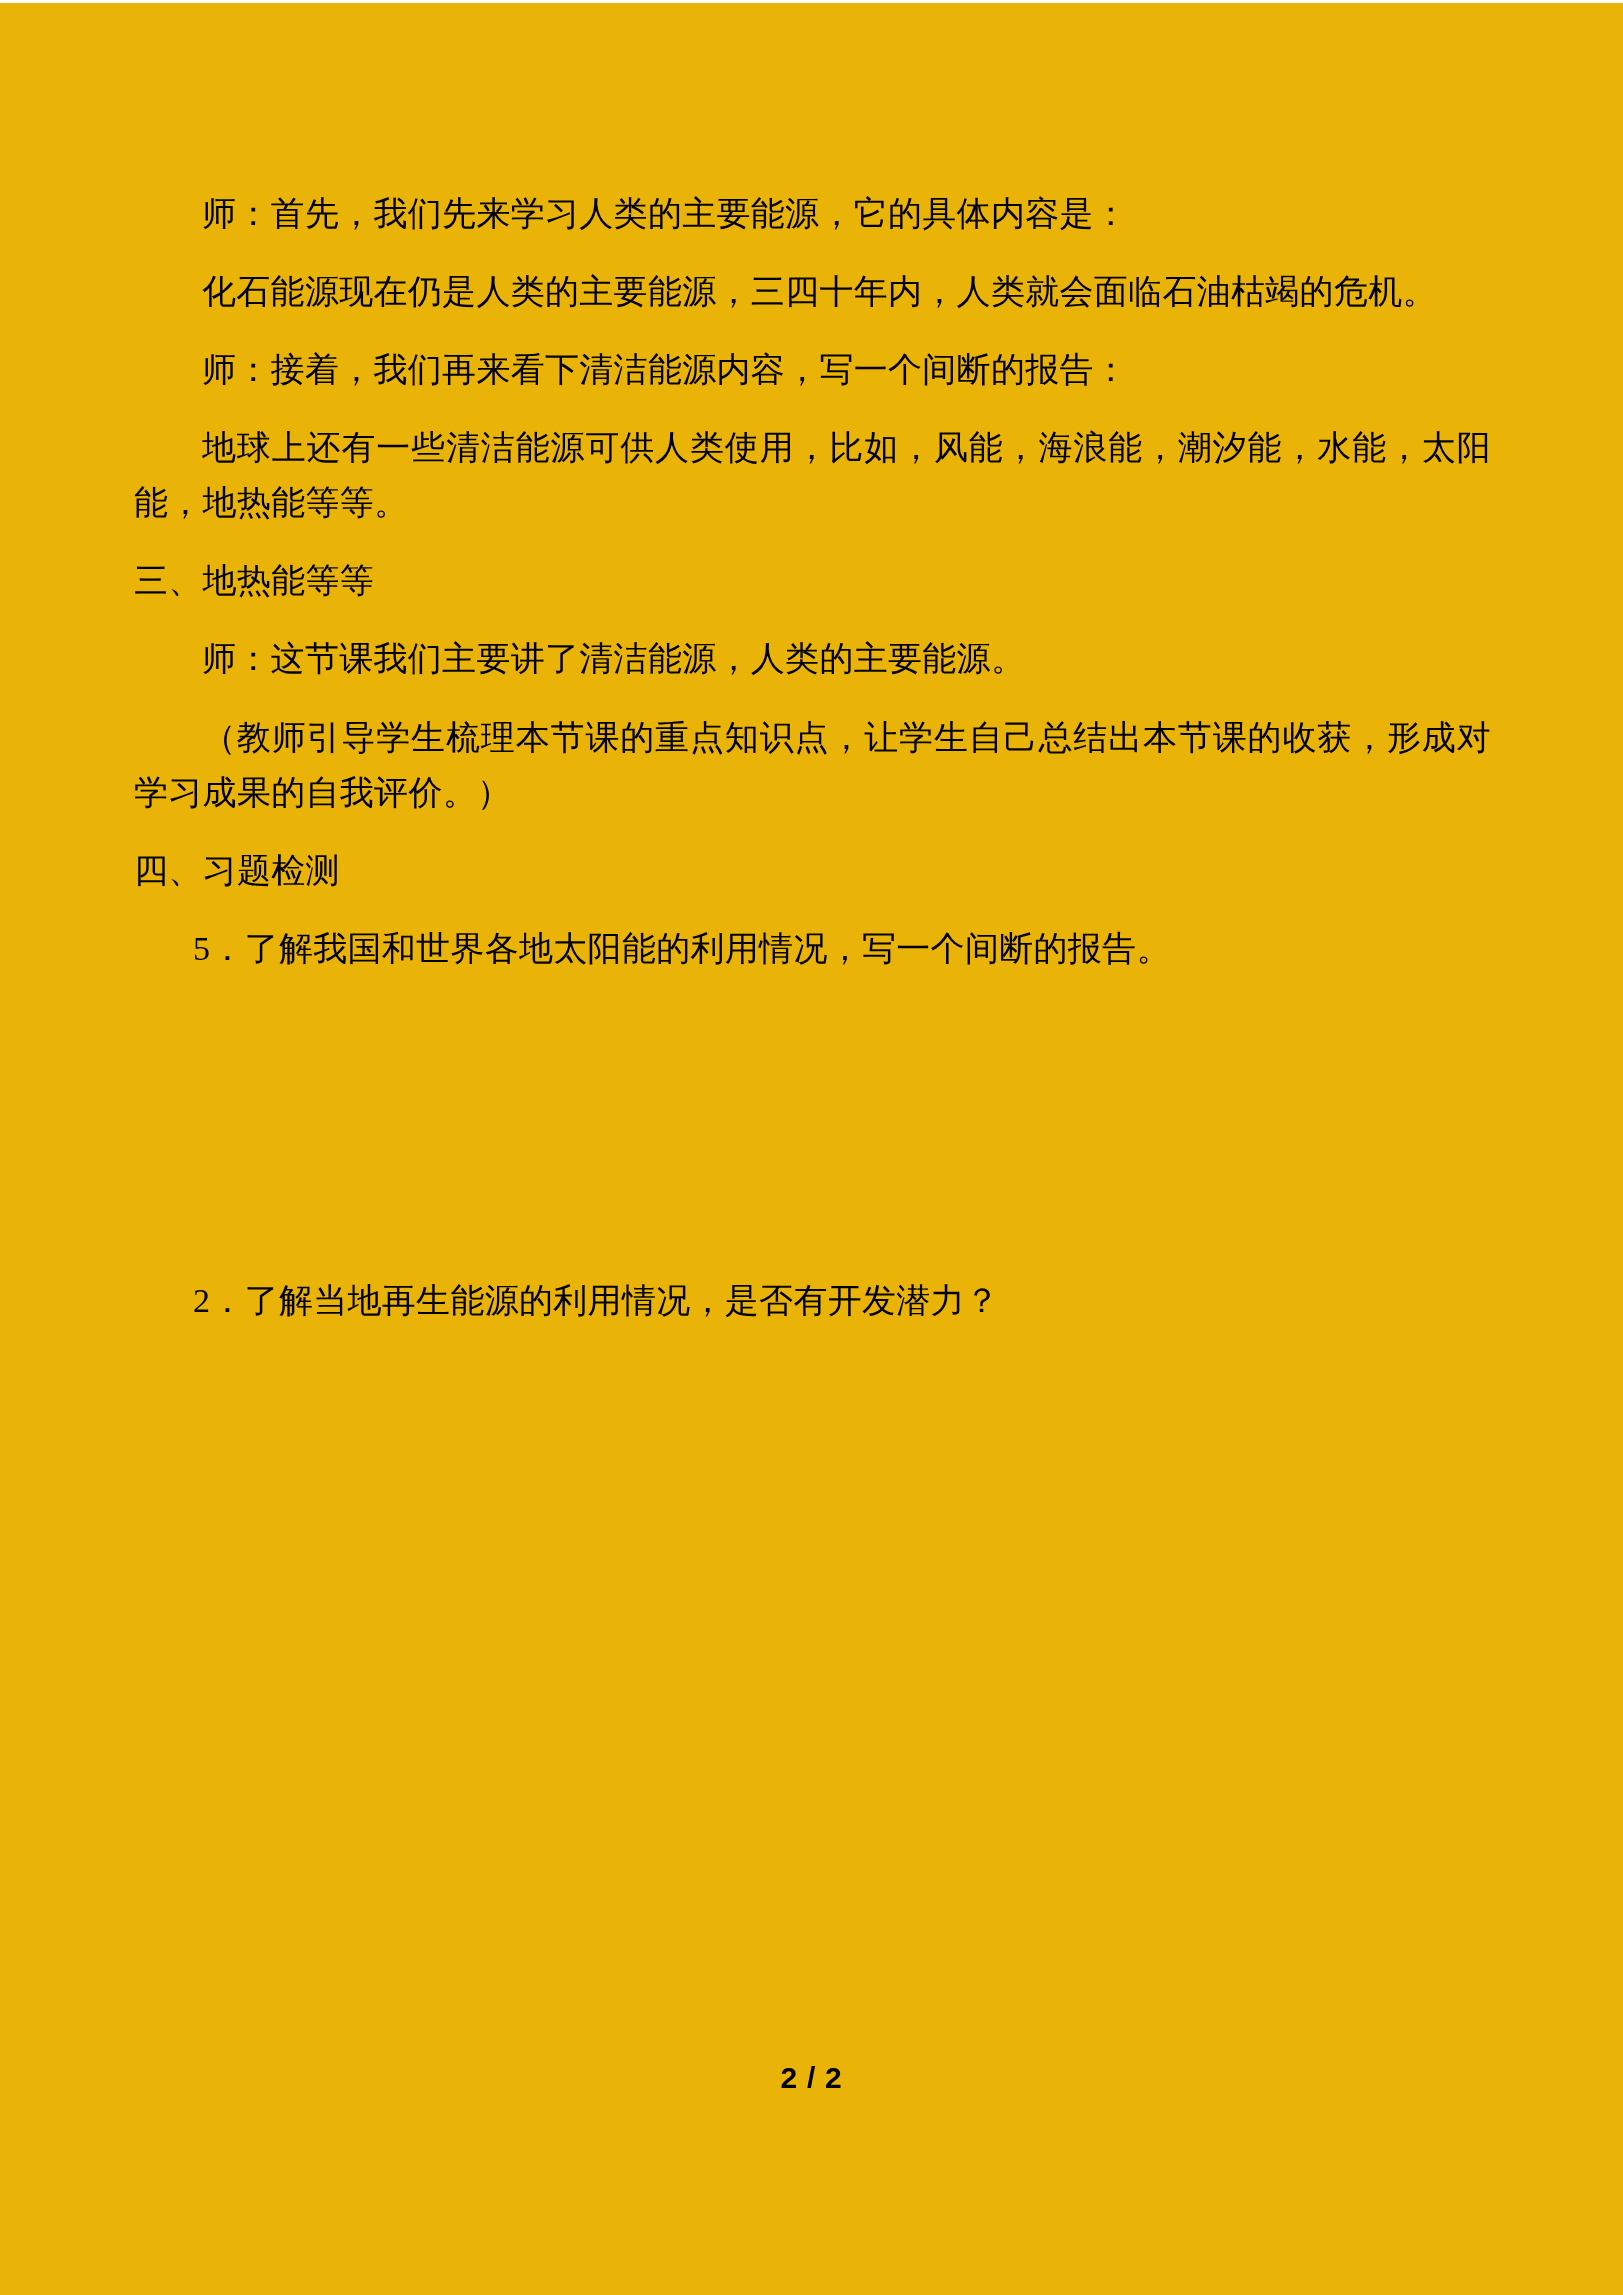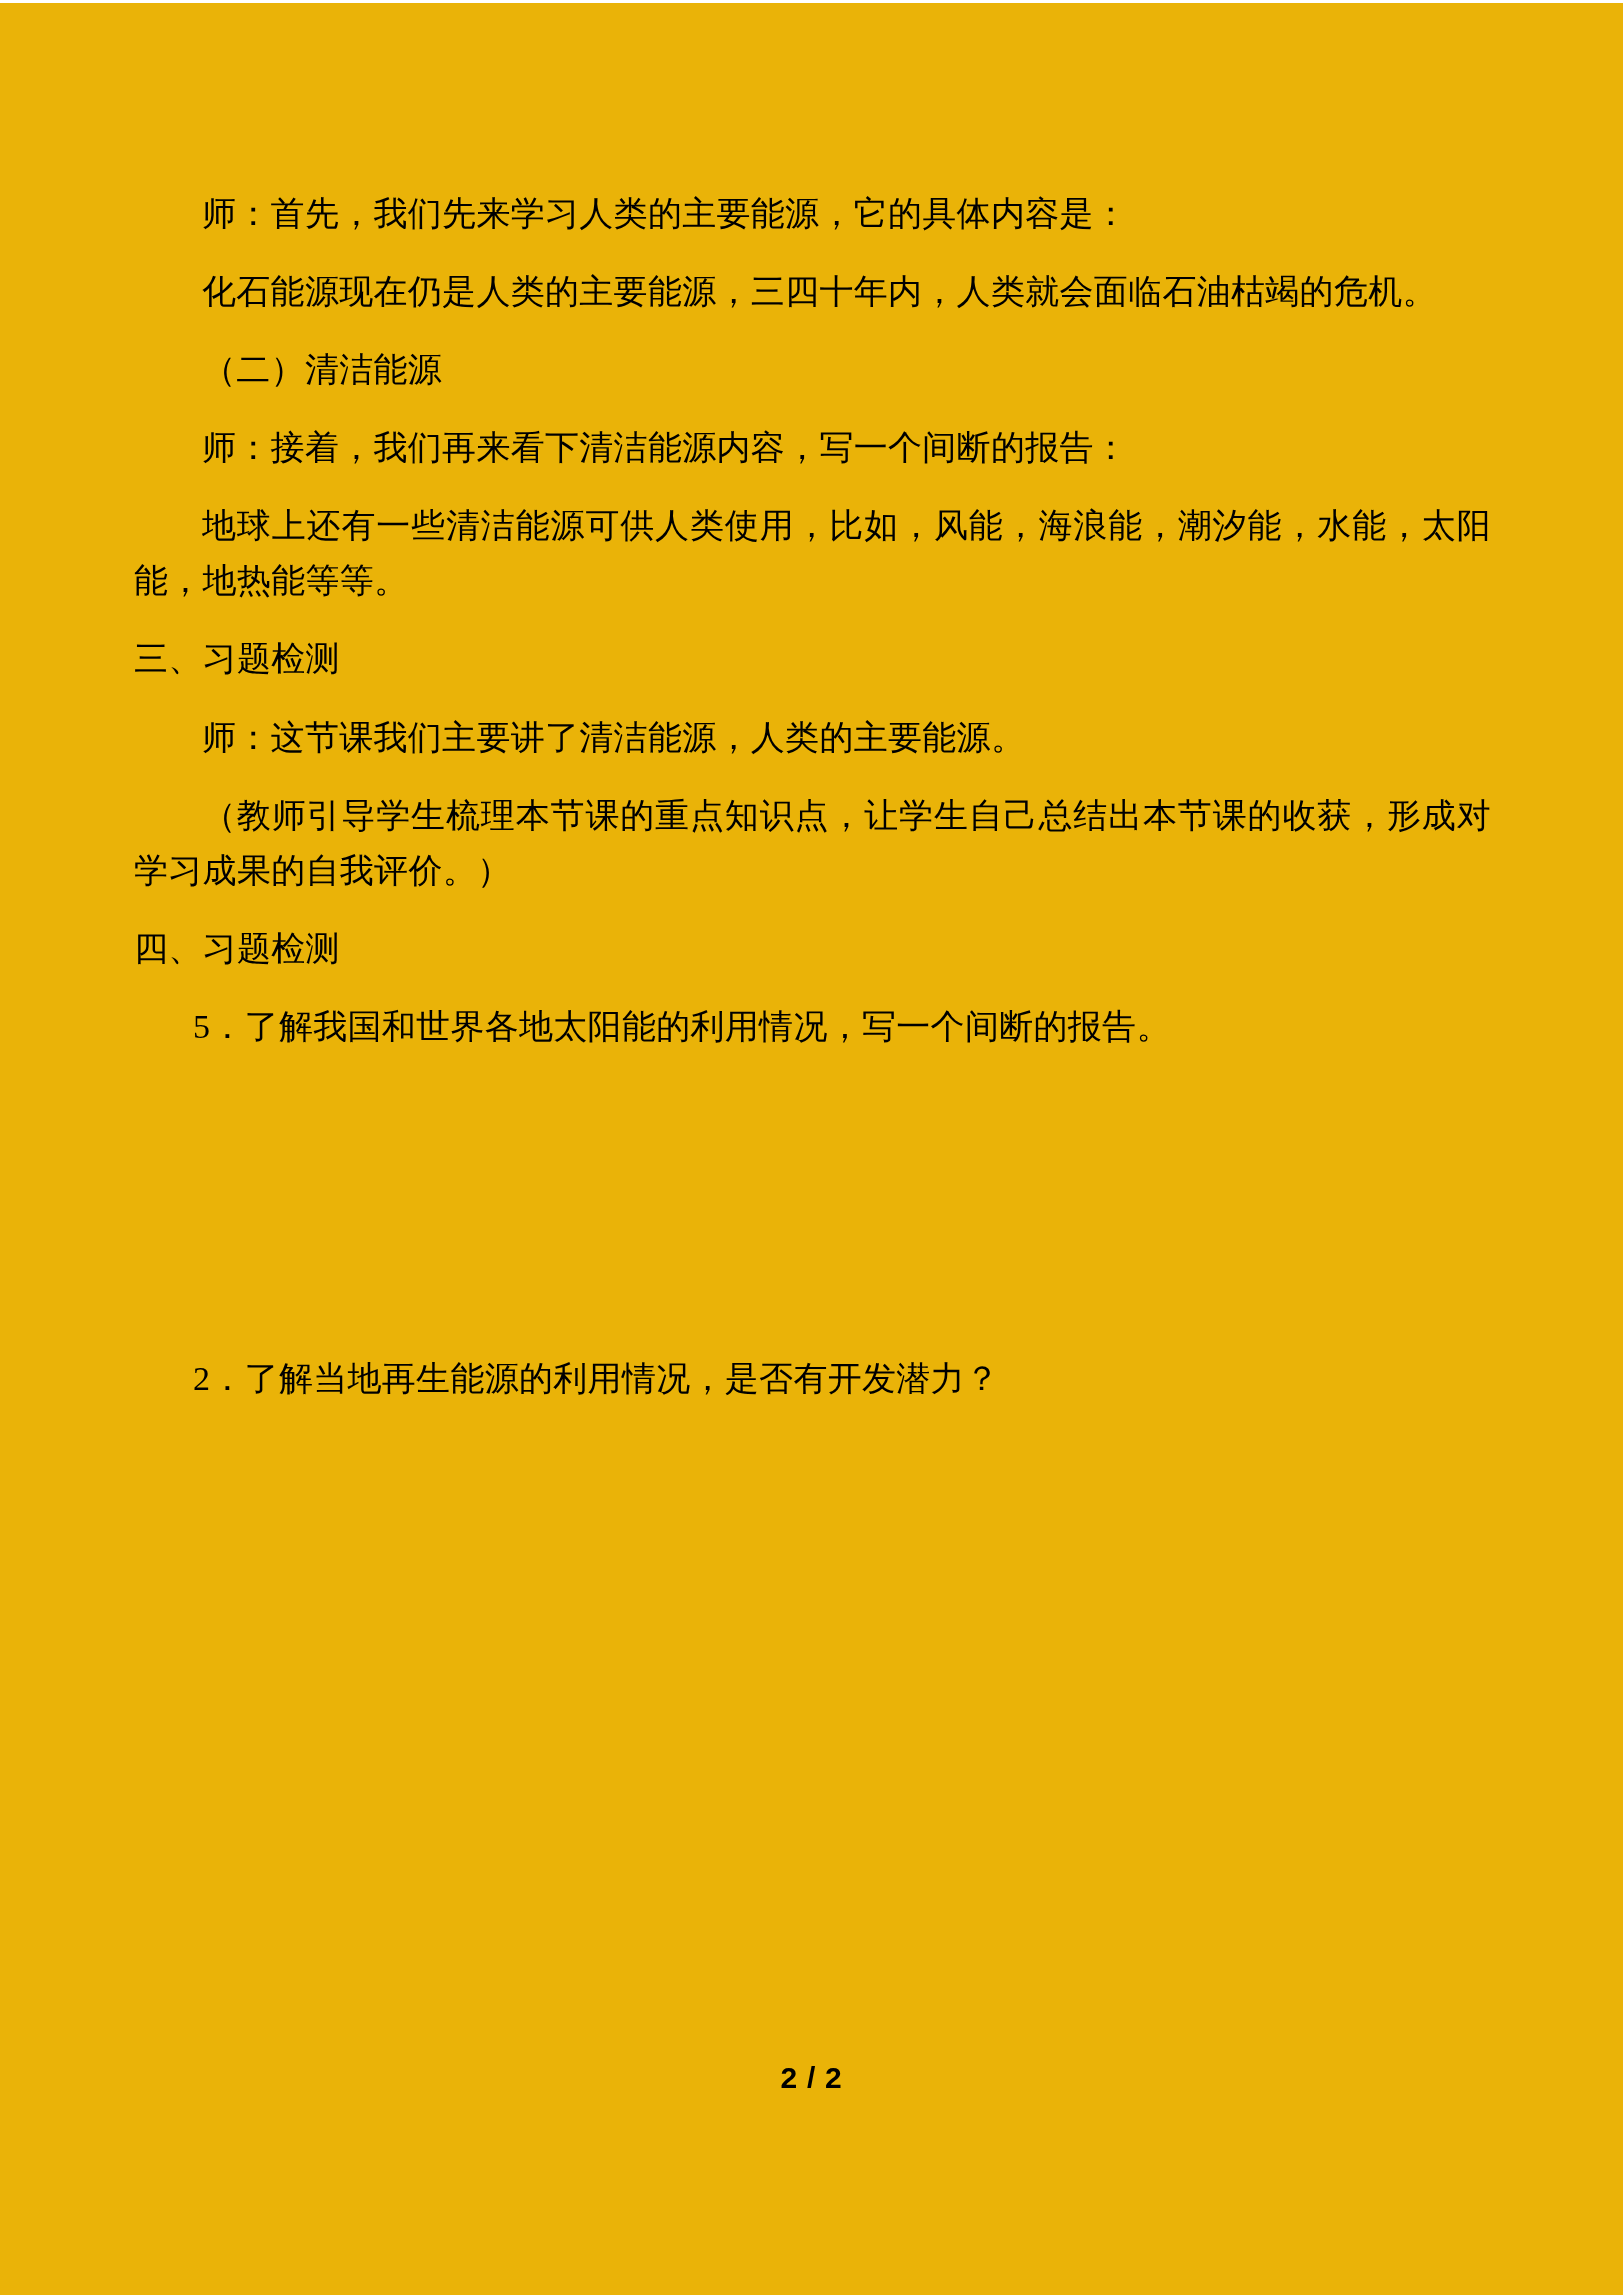--- a/index.html
+++ b/index.html
@@ -64,24 +64,23 @@
   }
 </style>
 </head>
 <body>
 
 <div class="page">
 
   <div class="content">
       <p class="para indent">师：首先，我们先来学习人类的主要能源，它的具体内容是：</p>
       <p class="para indent">化石能源现在仍是人类的主要能源，三四十年内，人类就会面临石油枯竭的危机。</p>
-      <p class="para indent">（二）清洁能源</p>
       <p class="para indent">师：接着，我们再来看下清洁能源内容，写一个间断的报告：</p>
       <p class="para indent">地球上还有一些清洁能源可供人类使用，比如，风能，海浪能，潮汐能，水能，太阳能，地热能等等。</p>
-      <p class="heading heading">三、习题检测</p>
+      <p class="heading heading">三、地热能等等</p>
       <p class="para indent">师：这节课我们主要讲了清洁能源，人类的主要能源。</p>
       <p class="para indent">（教师引导学生梳理本节课的重点知识点，让学生自己总结出本节课的收获，形成对学习成果的自我评价。）</p>
       <p class="heading heading">四、习题检测</p>
       <p class="para indent-small gap-after-q1">5．了解我国和世界各地太阳能的利用情况，写一个间断的报告。</p>
       <p class="para indent-small">2．了解当地再生能源的利用情况，是否有开发潜力？</p>
     </div>
 
   <div class="footer">2 / 2</div>
 
 </div>

